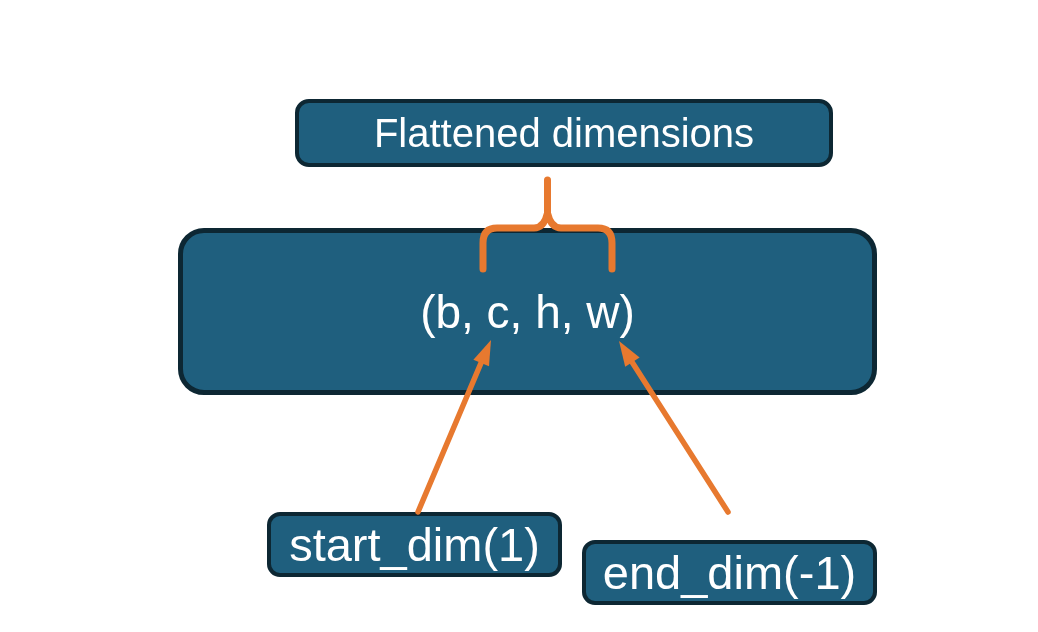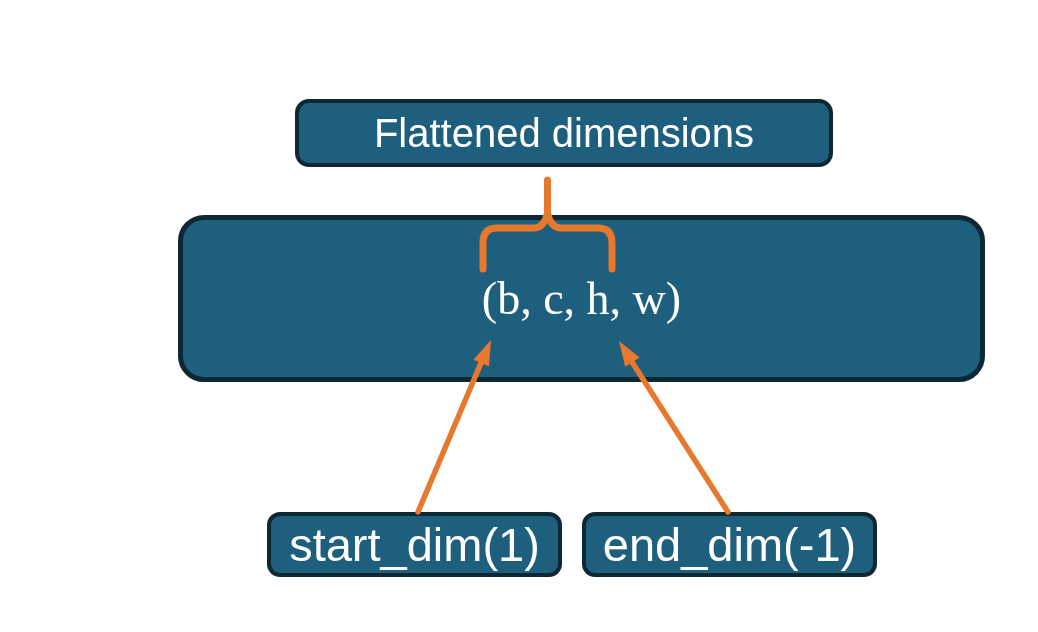--- a/index.html
+++ b/index.html
@@ -25,33 +25,32 @@
     color:var(--text_color);
     display:flex;align-items:center;justify-content:center;
     text-align:right;
   }
   .top-box{
     left:295px;top:99px;width:538px;height:68px;
     border-radius:14px;
     font-size:40px;
   }
   .big-box{
-    left:178px;top:215px;width:807px;height:167px;
+    left:178px;top:228px;width:699px;height:167px;
     border:5px solid var(--box_border);
     border-radius:26px;
     font-size:46px;
-    font-family:Liberation Serif, serif;
   }
   .small-box{
     top:512px;width:295px;height:65px;
     border-radius:13px;
     font-size:47px;
   }
   .small-box.left{left:267px;}
-  .small-box.right{left:582px;}
+  .small-box.right{left:582px;margin-top:28px;}
   .overlay{
     position:absolute;left:0;top:0;width:1038px;height:632px;
     pointer-events:none;
   }
   .connector-stroke{
     stroke:var(--accent_orange);
     fill:none;
     stroke-linecap:round;
     stroke-linejoin:round;
   }

